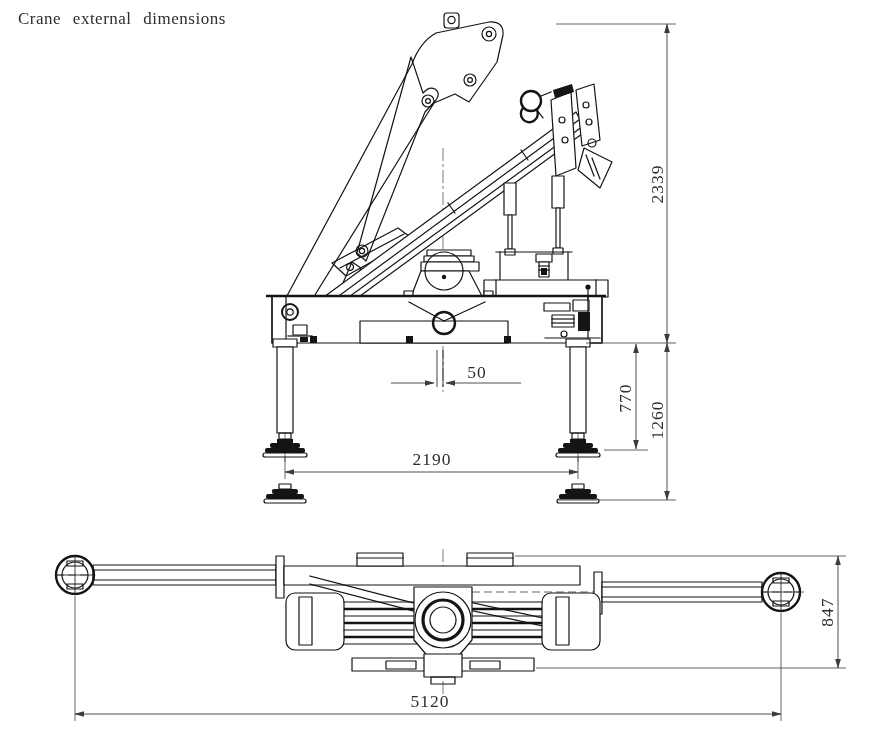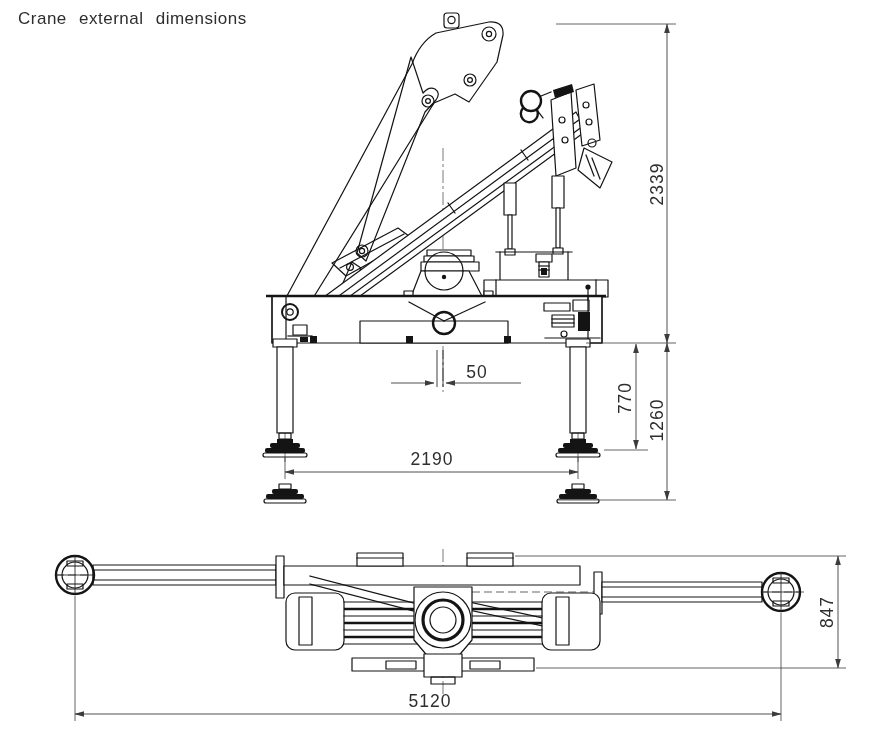--- a/index.html
+++ b/index.html
@@ -1,20 +1,20 @@
 <!DOCTYPE html>
 <html><head>
 <meta charset="utf-8">
 <style>
   html,body{margin:0;padding:0;background:#ffffff;}
   .stage{
     position:relative;
     width:884px;height:730px;
     background:#ffffff;
-    font-family:Liberation Sans, sans-serif;
+    font-family:Liberation Serif, serif;
     overflow:hidden;
   }
   svg{display:block;}
   .obj   {stroke:#141414;stroke-width:1.2;fill:none;stroke-linejoin:round;stroke-linecap:square;}
   .objf  {stroke:#141414;stroke-width:1.2;fill:#ffffff;stroke-linejoin:round;}
   .bold  {stroke:#141414;stroke-width:2.6;fill:none;}
   .solid {fill:#141414;stroke:none;}
   .thin  {stroke:#2a2a2a;stroke-width:0.9;fill:none;}
   .dim   {stroke:#3c3c3c;stroke-width:0.9;fill:none;}
   .ext   {stroke:#3c3c3c;stroke-width:0.8;fill:none;}

